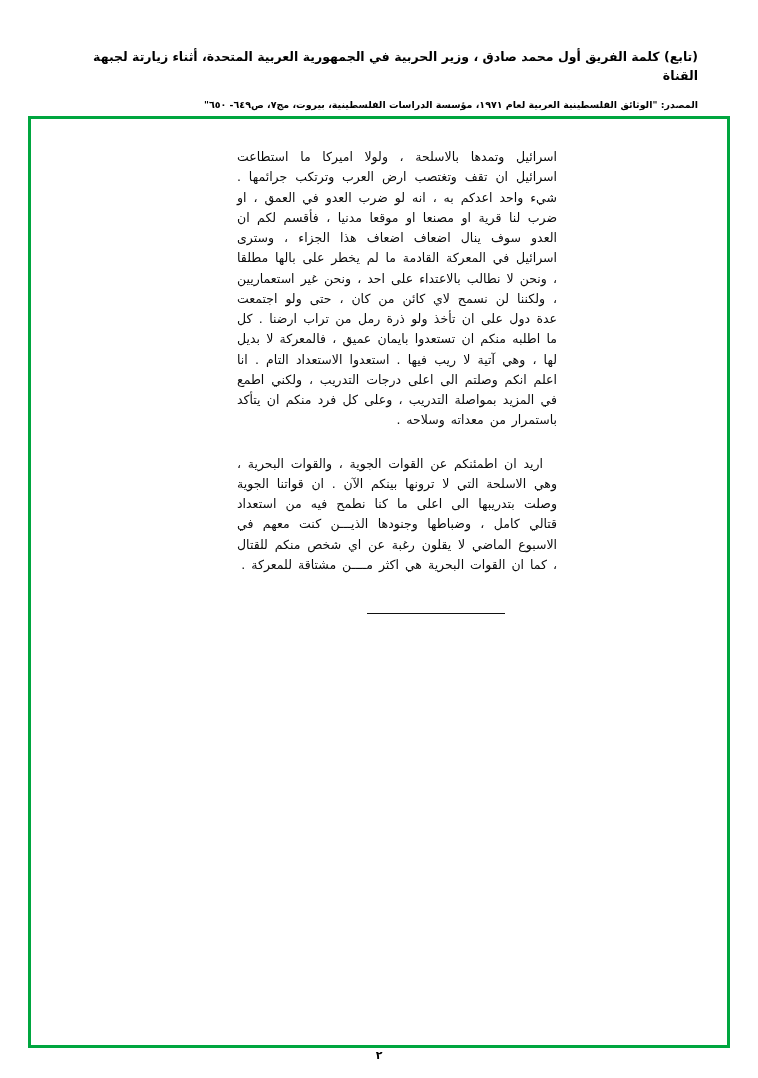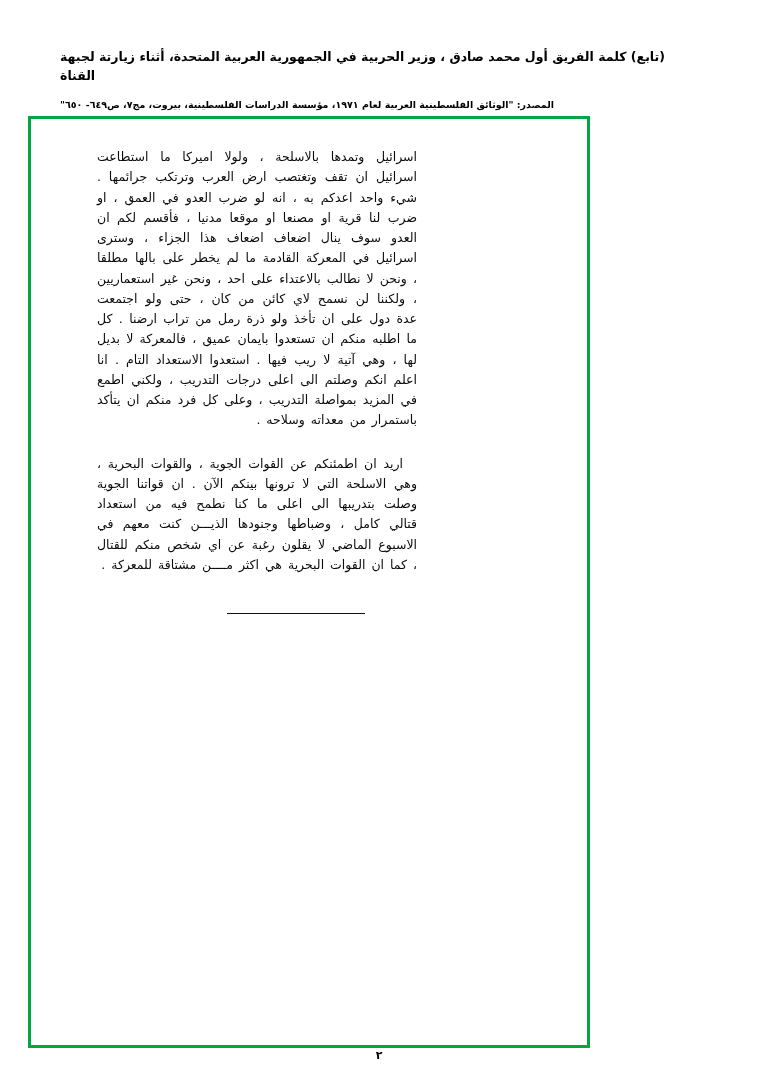--- a/index.html
+++ b/index.html
@@ -19,21 +19,21 @@
     width: 758px;
     height: 1078px;
     position: relative;
     box-sizing: border-box;
   }
   .doc-header {
     position: absolute;
     top: 48px;
     left: 0;
     right: 0;
-    text-align: left;
+    text-align: right;
   }
   .doc-title {
     font-size: 12.5px;
     font-weight: bold;
     line-height: 1.5;
     direction: rtl;
     padding: 0 60px;
     letter-spacing: 0px;
   }
   .doc-source {
@@ -41,21 +41,21 @@
     font-weight: bold;
     line-height: 1.5;
     direction: rtl;
     padding: 0 60px;
     margin-top: 12px;
   }
   .green-frame {
     position: absolute;
     top: 116px;
     left: 28px;
-    width: 562px;
+    width: 702px;
     height: 932px;
     border: 3px solid #00a63f;
     box-sizing: border-box;
     background: #ffffff;
   }
   .body-block {
     position: absolute;
     top: 28px;
     right: 170px;
     width: 320px;

